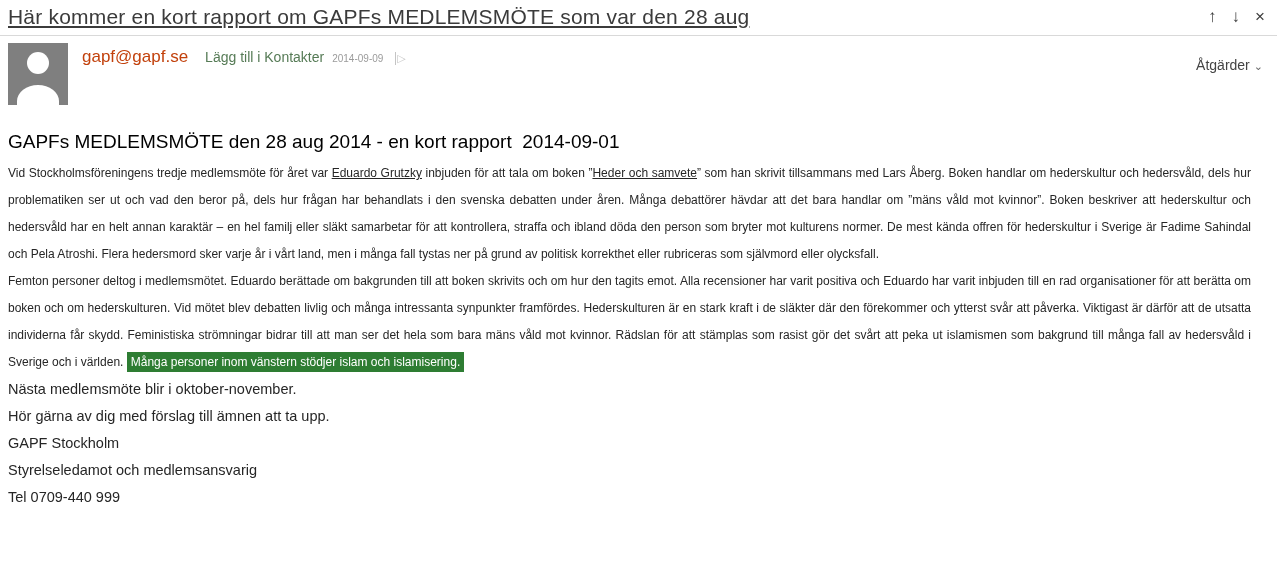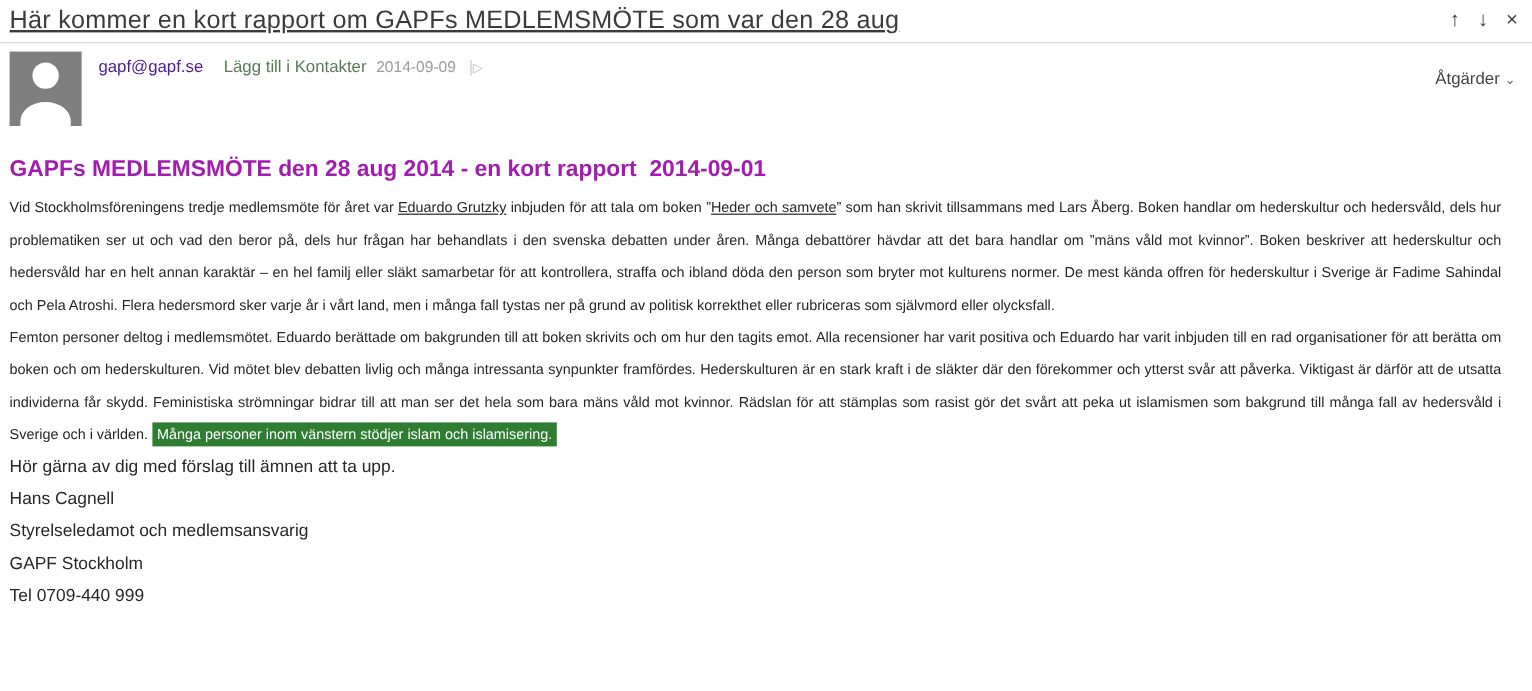--- a/index.html
+++ b/index.html
@@ -72,29 +72,29 @@
   }
   .avatar .shoulders{
     position:absolute;bottom:-12px;left:50%;
     transform:translateX(-50%);
     width:42px;height:32px;
     border-radius:50% 50% 0 0;
     background:#fff;
   }
   .sender-info{margin-left:14px;padding-top:4px;flex:1;}
   .sender-row{display:flex;align-items:baseline;}
-  .sender-email{font-size:14px;color:#4c1d95;}
+  .sender-email{font-size:17px;color:#c2410c;}
   .add-contact{
     margin-left:17px;
     font-size:14px;
     color:var(--link-green);
     text-decoration:none;
     cursor:pointer;
   }
-  .msg-date{margin-left:8px;font-size:13px;color:#9b9b9b;}
+  .msg-date{margin-left:8px;font-size:10px;color:#9b9b9b;}
   .flag-icon{
     margin-left:12px;
     font-size:11px;
     color:#c4c4c4;
     border-left:1px solid #c4c4c4;
     padding-left:1px;
     cursor:pointer;
   }
   .to-row{margin-top:7px;font-size:13px;color:#5f5f5f;}
   .to-row .chev{color:#8a8a8a;font-size:11px;margin-left:3px;cursor:pointer;}
@@ -107,22 +107,22 @@
     background:none;border:none;cursor:pointer;
     font-family:inherit;
     white-space:nowrap;
   }
   .actions .chev{font-size:11px;color:#666;margin-left:4px;}
 
   
   .mail-body{padding:16px 26px 10px 8px;}
   .body-heading{
     font-size:19px;
-    font-weight:bold;
-    color:#a21caf;
+    font-weight:normal;
+    color:#000000;
     margin-bottom:7px;
     white-space:nowrap;
   }
   .body-para{
     font-size:12px;
     line-height:27px;
     text-align:justify;
     color:#262626;
   }
   .seg-link{text-decoration:underline;cursor:pointer;color:inherit;}
@@ -168,19 +168,19 @@
   </div>
   <button class="actions"><span>Åtgärder</span><span class="chev">⌄</span>
   </button>
 </div>
 
 <div class="mail-body">
   <div class="body-heading">GAPFs MEDLEMSMÖTE den 28 aug 2014 - en kort rapport&nbsp; 2014-09-01</div>
   <p class="body-para"><span class="seg-plain">Vid Stockholmsföreningens tredje medlemsmöte för året var </span><span class="seg-link">Eduardo Grutzky</span><span class="seg-plain"> inbjuden för att tala om boken ”</span><span class="seg-link">Heder och samvete</span><span class="seg-plain">” som han skrivit tillsammans med Lars Åberg. Boken handlar om hederskultur och hedersvåld, dels hur problematiken ser ut och vad den beror på, dels hur frågan har behandlats i den svenska debatten under åren. Många debattörer hävdar att det bara handlar om ”mäns våld mot kvinnor”. Boken beskriver att hederskultur och hedersvåld har en helt annan karaktär – en hel familj eller släkt samarbetar för att kontrollera, straffa och ibland döda den person som bryter mot kulturens normer. De mest kända offren för hederskultur i Sverige är Fadime Sahindal och Pela Atroshi. Flera hedersmord sker varje år i vårt land, men i många fall tystas ner på grund av politisk korrekthet eller rubriceras som självmord eller olycksfall.</span></p>
   <p class="body-para"><span class="seg-plain">Femton personer deltog i medlemsmötet. Eduardo berättade om bakgrunden till att boken skrivits och om hur den tagits emot. Alla recensioner har varit positiva och Eduardo har varit inbjuden till en rad organisationer för att berätta om boken och om hederskulturen. Vid mötet blev debatten livlig och många intressanta synpunkter framfördes. Hederskulturen är en stark kraft i de släkter där den förekommer och ytterst svår att påverka. Viktigast är därför att de utsatta individerna får skydd. Feministiska strömningar bidrar till att man ser det hela som bara mäns våld mot kvinnor. Rädslan för att stämplas som rasist gör det svårt att peka ut islamismen som bakgrund till många fall av hedersvåld i Sverige och i världen. </span><span class="seg-highlight">Många personer inom vänstern stödjer islam och islamisering.</span></p>
   <div class="signature">
+      <div class="sig-line">Nästa medlemsmöte blir i oktober-november.</div>
       <div class="sig-line">Hör gärna av dig med förslag till ämnen att ta upp.</div>
-      <div class="sig-line">Hans Cagnell</div>
+      <div class="sig-line">GAPF Stockholm</div>
       <div class="sig-line">Styrelseledamot och medlemsansvarig</div>
-      <div class="sig-line">GAPF Stockholm</div>
       <div class="sig-line">Tel 0709-440 999</div>
     </div>
 </div>
 
 </body></html>

